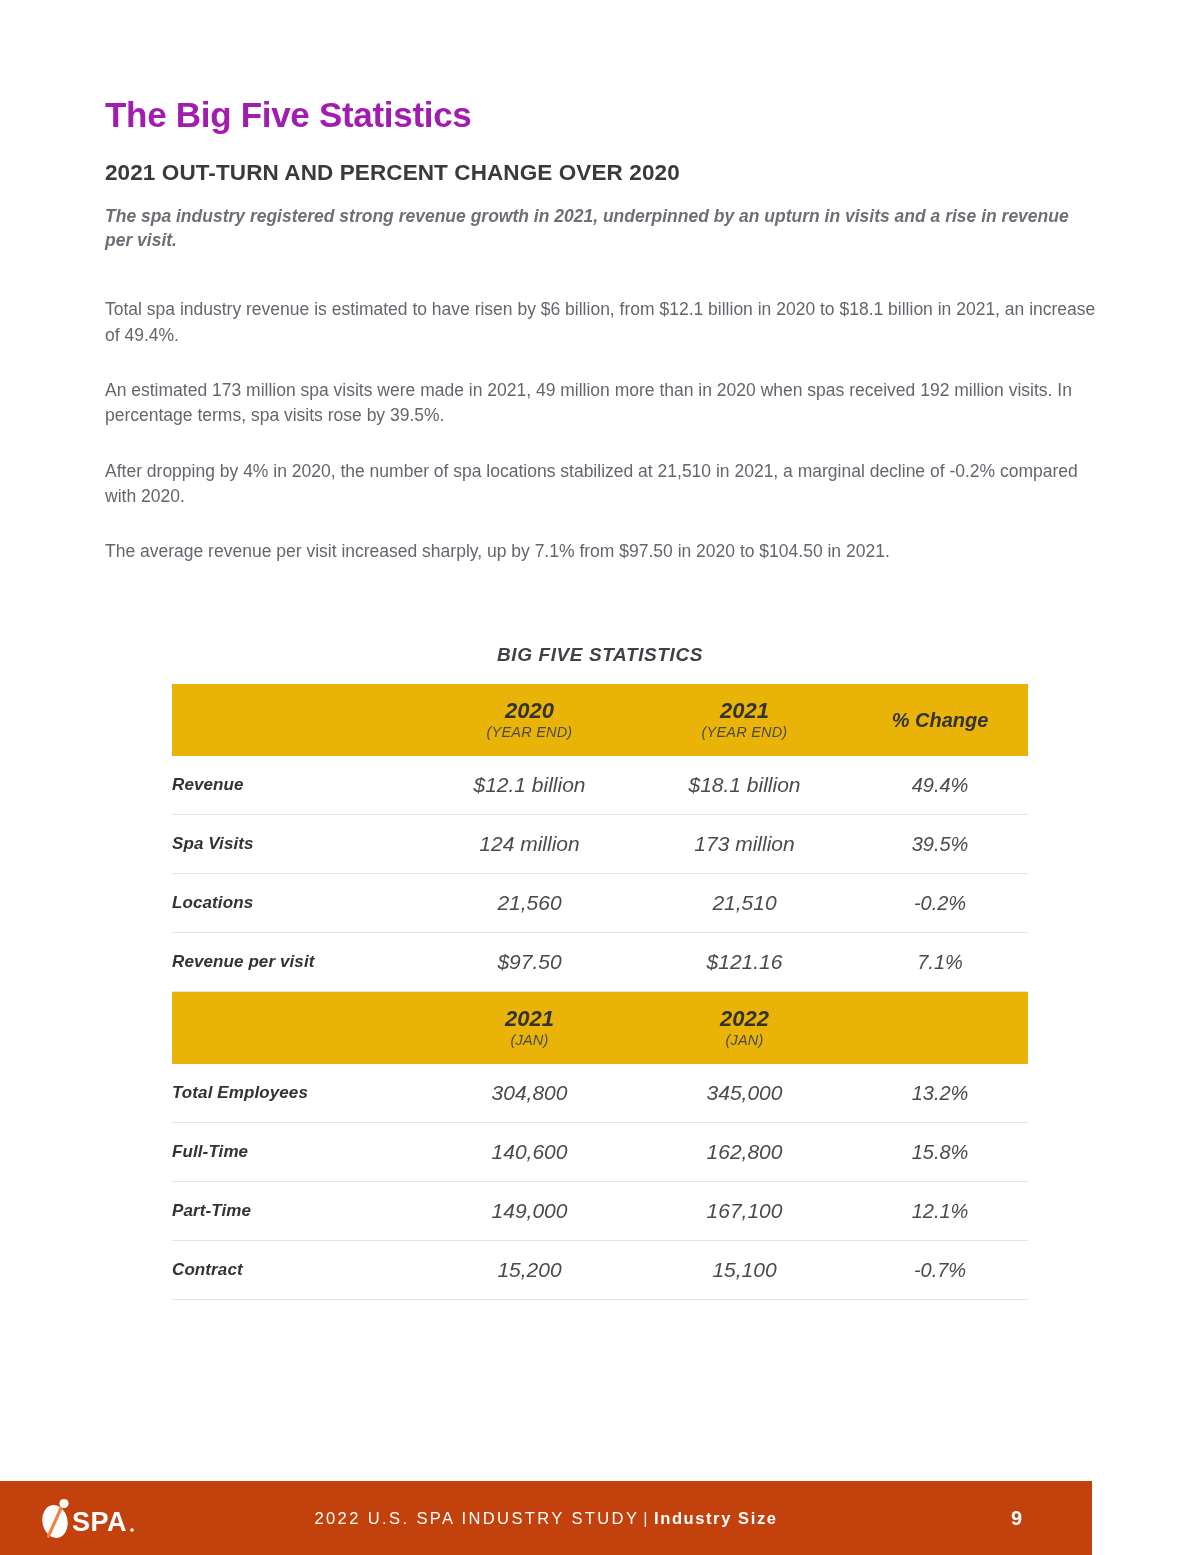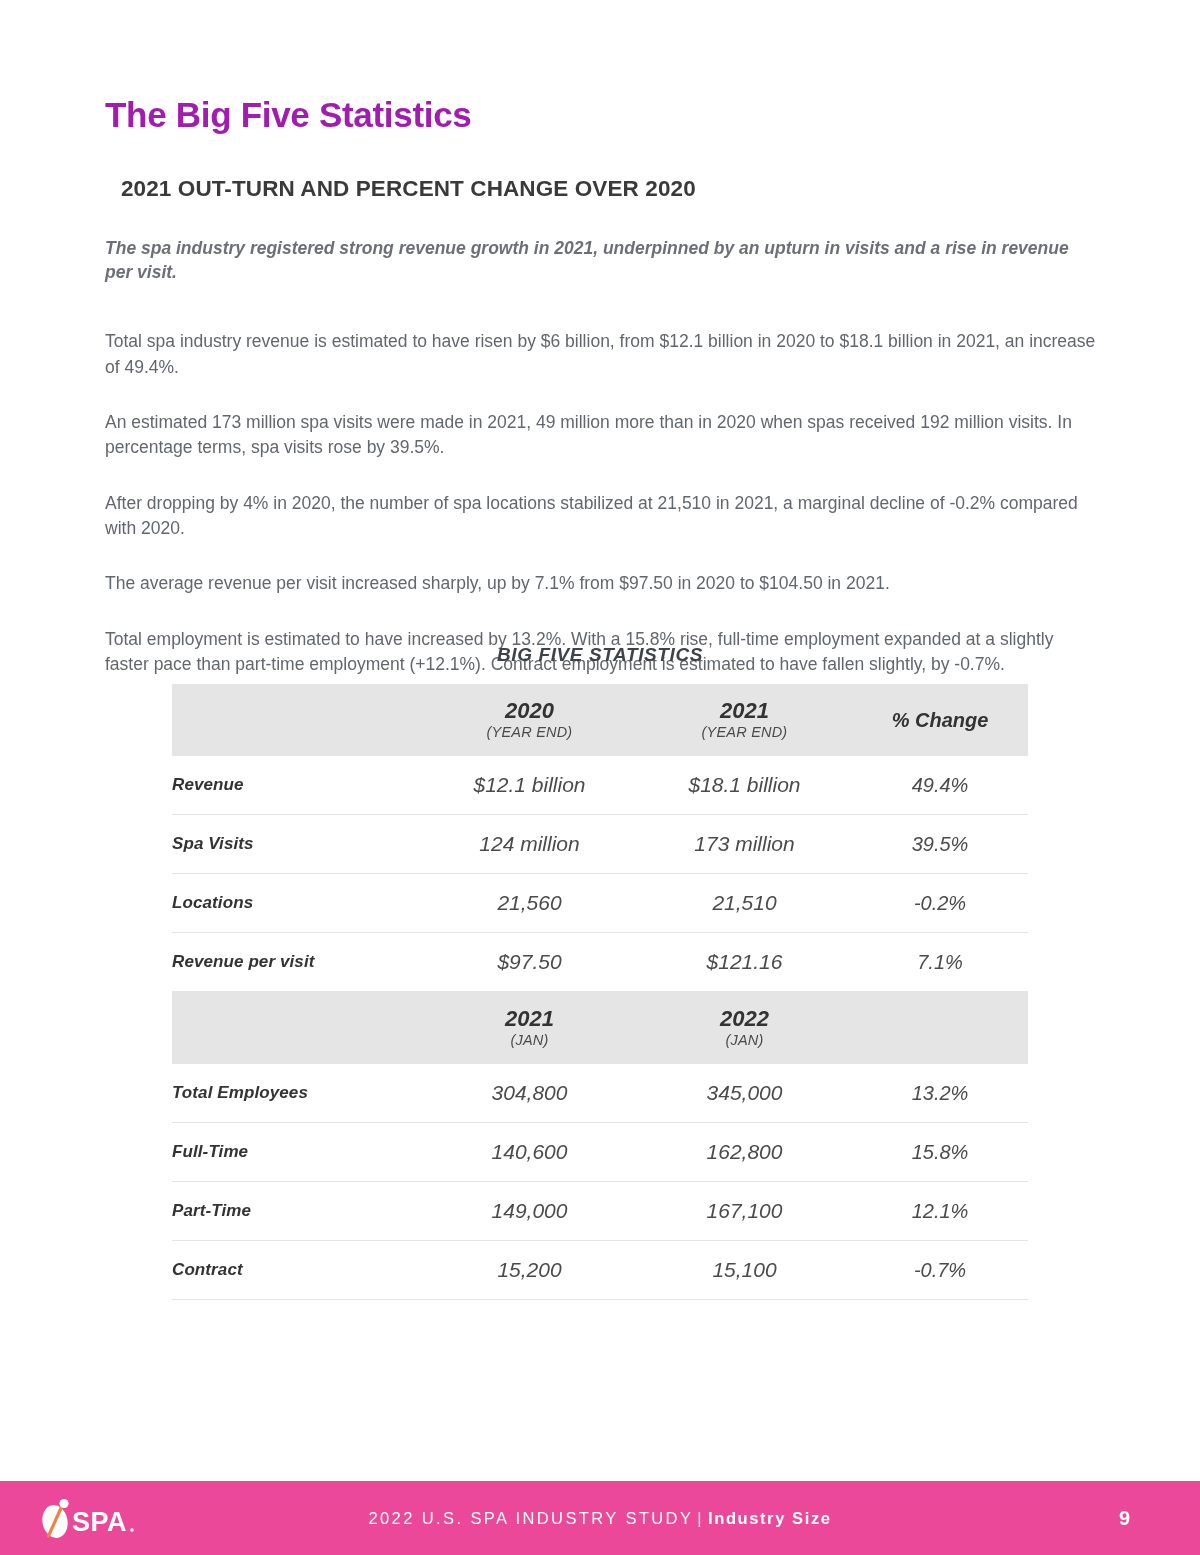--- a/index.html
+++ b/index.html
@@ -34,21 +34,21 @@
     margin: 0;
     padding-top: 96px;
     font-size: 35px;
     font-weight: bold;
     color: #a21caf;
     letter-spacing: -0.3px;
     line-height: 1.1;
   }
 
   .subhead {
-    margin: 16px;
+    margin: 0;
     padding-top: 25px;
     font-size: 22.5px;
     font-weight: bold;
     color: #3a3a3a;
     letter-spacing: 0.1px;
   }
 
   .lede {
     margin: 0;
     padding-top: 18px;
@@ -93,21 +93,21 @@
     width: 856px;
     table-layout: fixed;
   }
 
   table.bigfive col.c-label { width: 250px; }
   table.bigfive col.c-v1    { width: 215px; }
   table.bigfive col.c-v2    { width: 215px; }
   table.bigfive col.c-pct   { width: 176px; }
 
   tr.bandrow td {
-    background: #e5e5e5;
+    background: #eab308;
     height: 72px;
     vertical-align: middle;
     padding: 0;
     border: none;
   }
 
   .band-year {
     font-size: 22px;
     font-weight: bold;
     color: #333333;
@@ -157,23 +157,23 @@
     color: #4b4b4b;
     text-align: center;
     font-weight: normal;
   }
 
   
   .footer {
     position: absolute;
     left: 0;
     bottom: 0;
-    width: 1200px;
+    width: 1092px;
     height: 74px;
-    background: #ec4899;
+    background: #c2410c;
   }
   .footer-inner {
     position: relative;
     width: 100%;
     height: 100%;
   }
   .logo {
     position: absolute;
     left: 34px;
     top: 50%;
@@ -215,21 +215,20 @@
 <div class="page">
 
   <div class="content">
     <h1 class="page-title">The Big Five Statistics</h1>
     <h2 class="subhead">2021 OUT-TURN AND PERCENT CHANGE OVER 2020</h2>
     <p class="lede">The spa industry registered strong revenue growth in 2021, underpinned by an upturn in visits and a rise in revenue per visit.</p>
     <p class="para p1">Total spa industry revenue is estimated to have risen by $6 billion, from $12.1 billion in 2020 to $18.1 billion in 2021, an increase of 49.4%.</p>
     <p class="para">An estimated 173 million spa visits were made in 2021, 49 million more than in 2020 when spas received 192 million visits. In percentage terms, spa visits rose by 39.5%.</p>
     <p class="para">After dropping by 4% in 2020, the number of spa locations stabilized at 21,510 in 2021, a marginal decline of -0.2% compared with 2020.</p>
     <p class="para">The average revenue per visit increased sharply, up by 7.1% from $97.50 in 2020 to $104.50 in 2021.</p>
-    <p class="para">Total employment is estimated to have increased by 13.2%. With a 15.8% rise, full-time employment expanded at a slightly faster pace than part-time employment (+12.1%). Contract employment is estimated to have fallen slightly, by -0.7%.</p>
   </div>
 
   <div class="table-wrap">
     <div class="table-title">BIG FIVE STATISTICS</div>
 
     <table class="bigfive">
       <colgroup>
         <col class="c-label">
           <col class="c-v1">
           <col class="c-v2">

